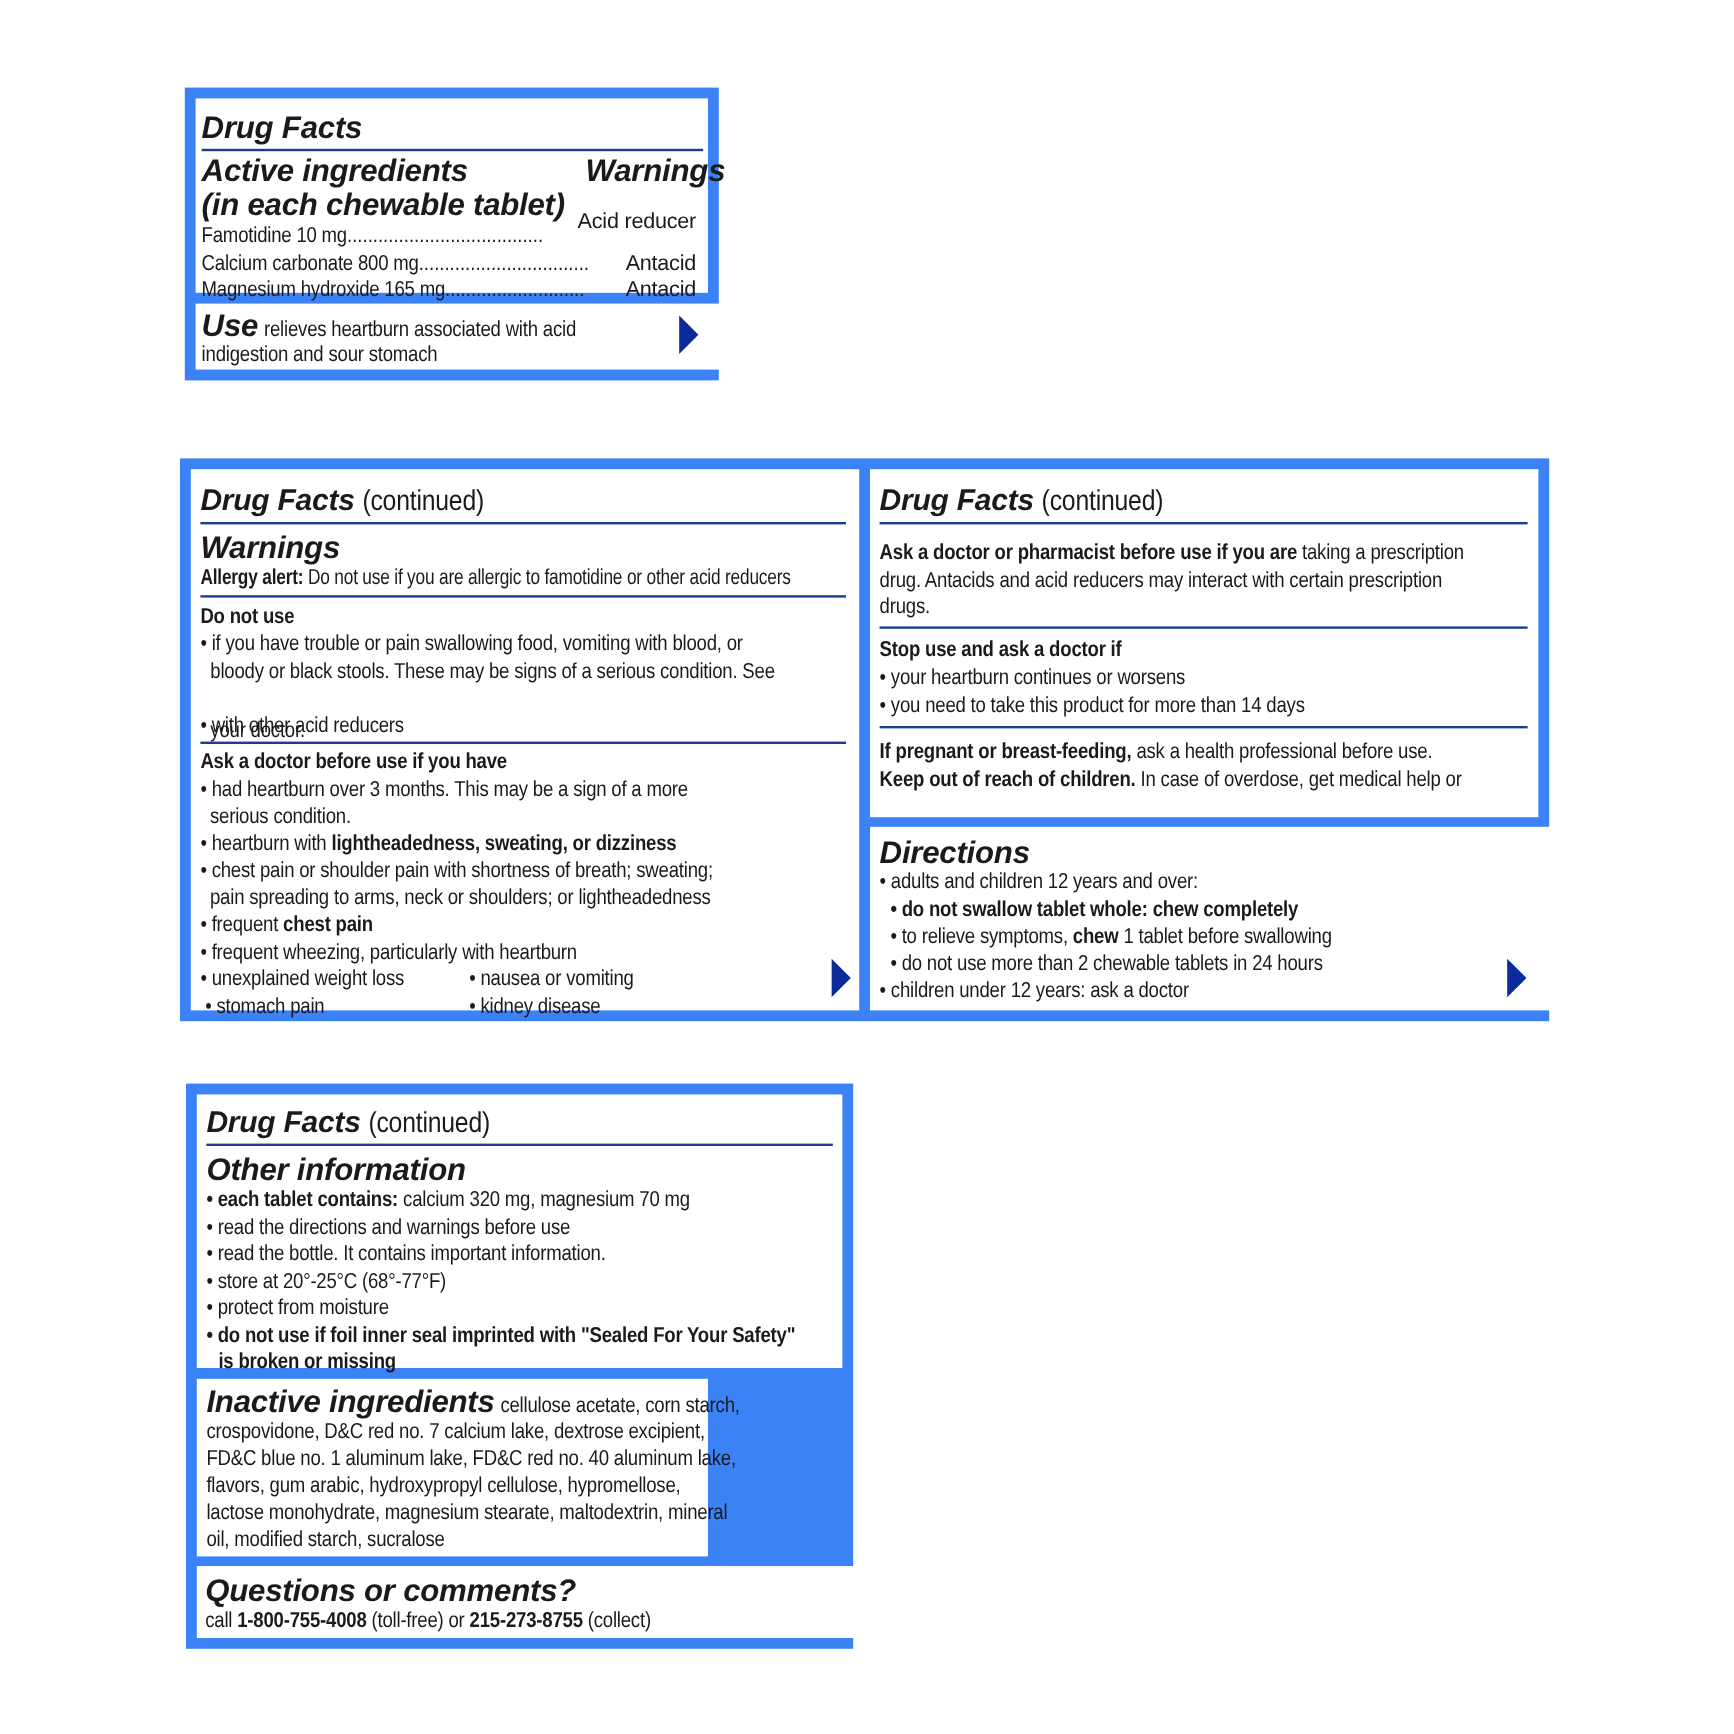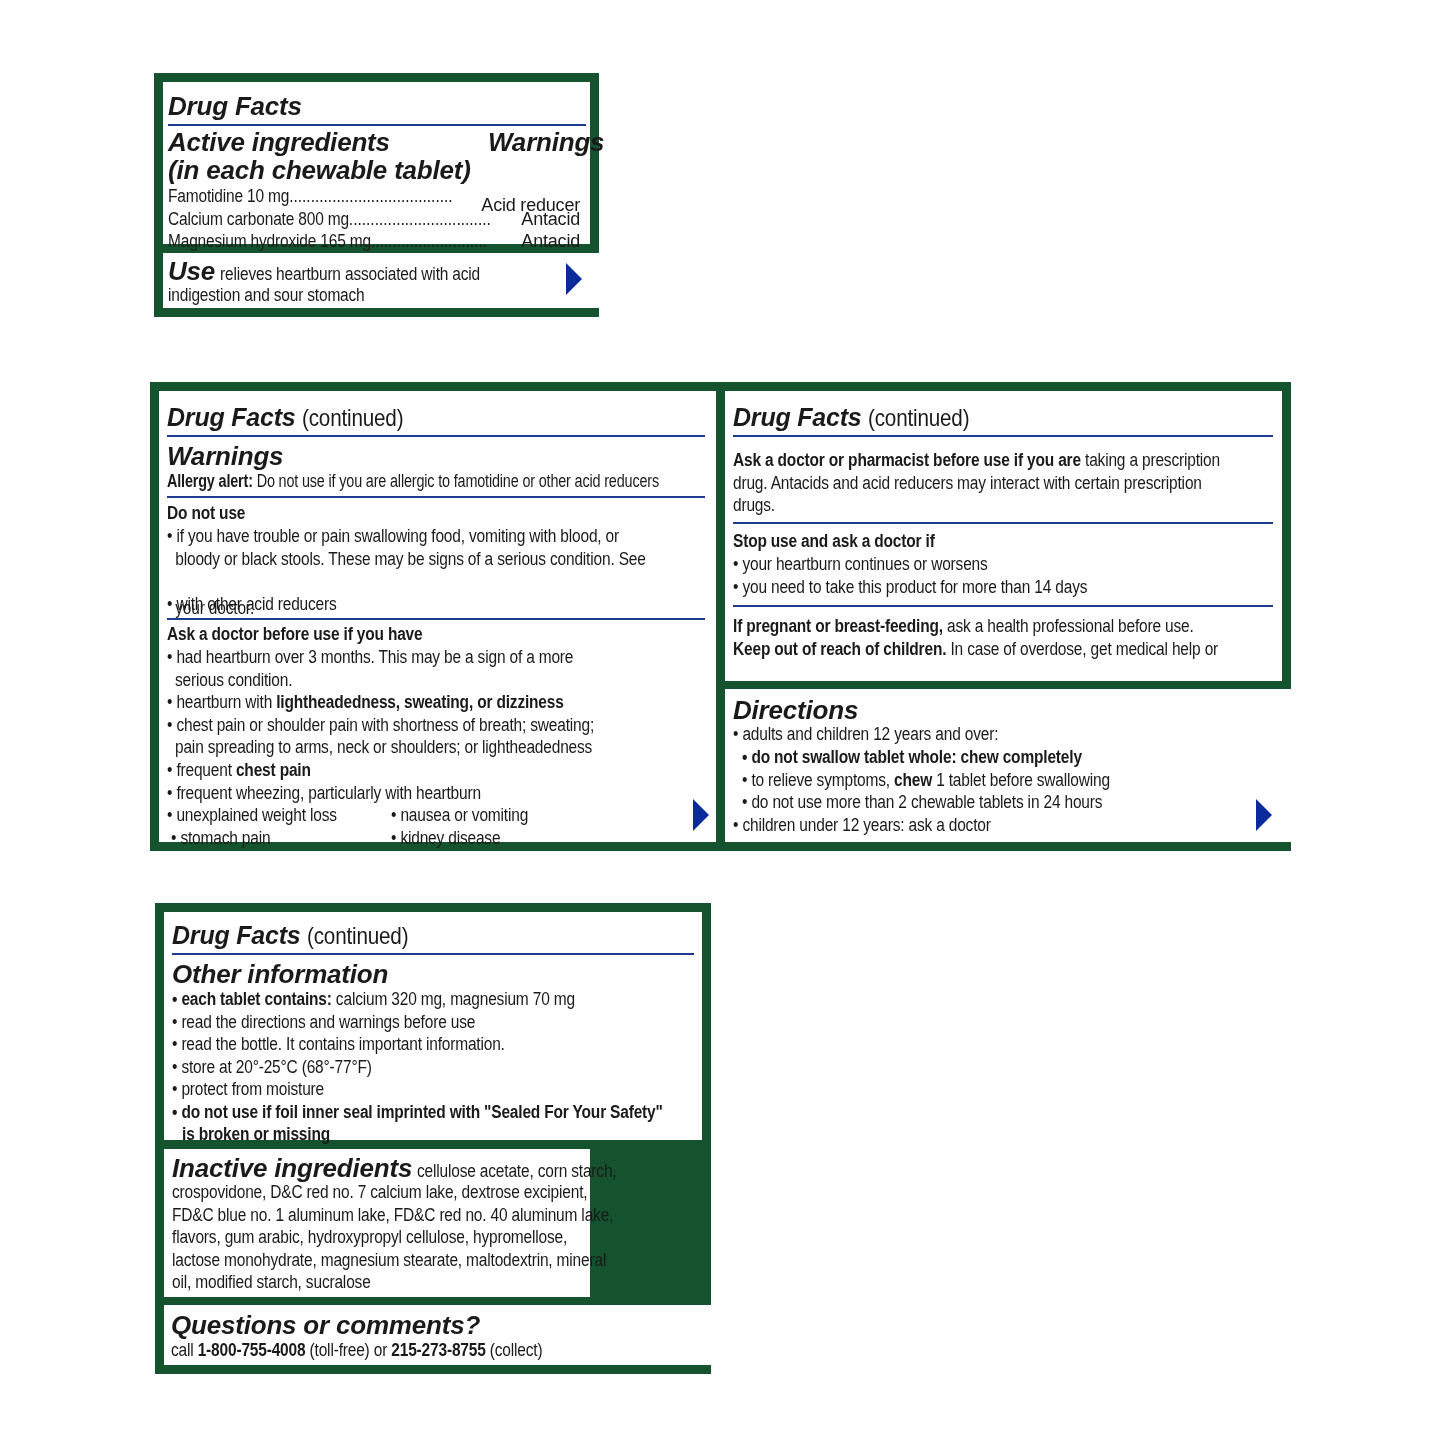--- a/index.html
+++ b/index.html
@@ -1,18 +1,18 @@
 <!DOCTYPE html>
 <html><head>
 <meta charset="utf-8">
 <style>
   html,body{margin:0;padding:0;background:#ffffff;}
   body{width:1445px;height:1445px;position:relative;overflow:hidden;
        font-family:"Liberation Sans Narrow","Liberation Sans",sans-serif;color:#1a1a1a;}
-  .panel{position:absolute;background:#14532d;box-sizing:border-box;text-decoration:underline;}
+  .panel{position:absolute;background:#3b82f6;box-sizing:border-box;text-decoration:underline;}
   .cell{position:absolute;background:#fff;box-sizing:border-box;}
   .t{position:absolute;white-space:nowrap;font-size:18px;line-height:22.5px;
      transform-origin:0 0;letter-spacing:-0.2px;}
   .cond{display:inline-block;transform:scaleX(0.86);transform-origin:0 0;}
   .h1{font-weight:bold;font-style:italic;font-size:26px;line-height:28px;}
   .h2{font-weight:bold;font-style:italic;font-size:26px;line-height:28px;}
   .bold{font-weight:bold;}
   .rule{position:absolute;height:2px;background:#1d3c8f;}
   .arrow{position:absolute;width:0;height:0;border-top:16px solid transparent;
          border-bottom:16px solid transparent;border-left:16px solid #0b2a9b;}
@@ -23,21 +23,21 @@
 
 <div class="panel" style="left:154px;top:73px;width:445px;height:244px;">
   <div class="cell" style="left:9px;top:9px;width:427px;height:162px;">
     <div class="t h1" style="left:5px;top:10px;">Drug Facts</div>
     <div class="rule" style="left:5px;top:42px;width:418px;"></div>
     <div class="t h2" style="left:5px;top:46px;">Active ingredients</div>
     <div class="t h2" style="left:325px;top:46px;">Warnings</div>
     <div class="t h2" style="left:5px;top:74px;">(in each chewable tablet)</div>
 
     <div class="t" style="left:5px;top:103px;"><span class="cond"><span>Famotidine 10 mg</span><span class="dots">......................................</span></span></div>
-    <div class="t" style="right:10px;top:112px;">Acid reducer</div>
+    <div class="t" style="right:10px;top:91px;">Acid reducer</div>
 
     <div class="t" style="left:5px;top:126px;"><span class="cond"><span>Calcium carbonate 800 mg</span><span class="dots">.................................</span></span></div>
     <div class="t" style="right:10px;top:126px;">Antacid</div>
 
     <div class="t" style="left:5px;top:148px;"><span class="cond"><span>Magnesium hydroxide 165 mg</span><span class="dots">...........................</span></span></div>
     <div class="t" style="right:10px;top:148px;">Antacid</div>
   </div>
   <div class="cell" style="left:9px;top:180px;width:507px;height:55px;">
     <div class="t" style="left:5px;top:4px;"><span class="h2">Use</span> <span class="cond">relieves heartburn associated with acid</span></div>
     <div class="t" style="left:5px;top:31px;"><span class="cond">indigestion and sour stomach</span></div>

